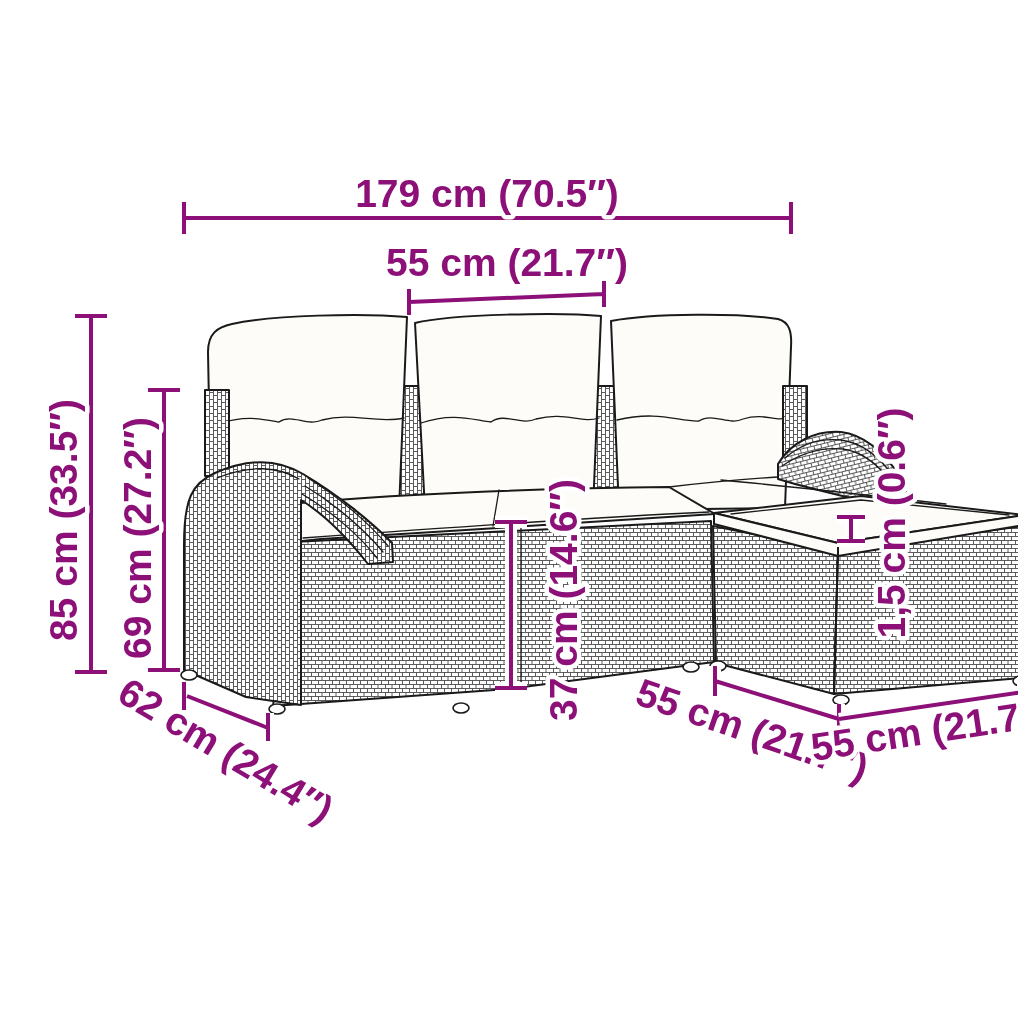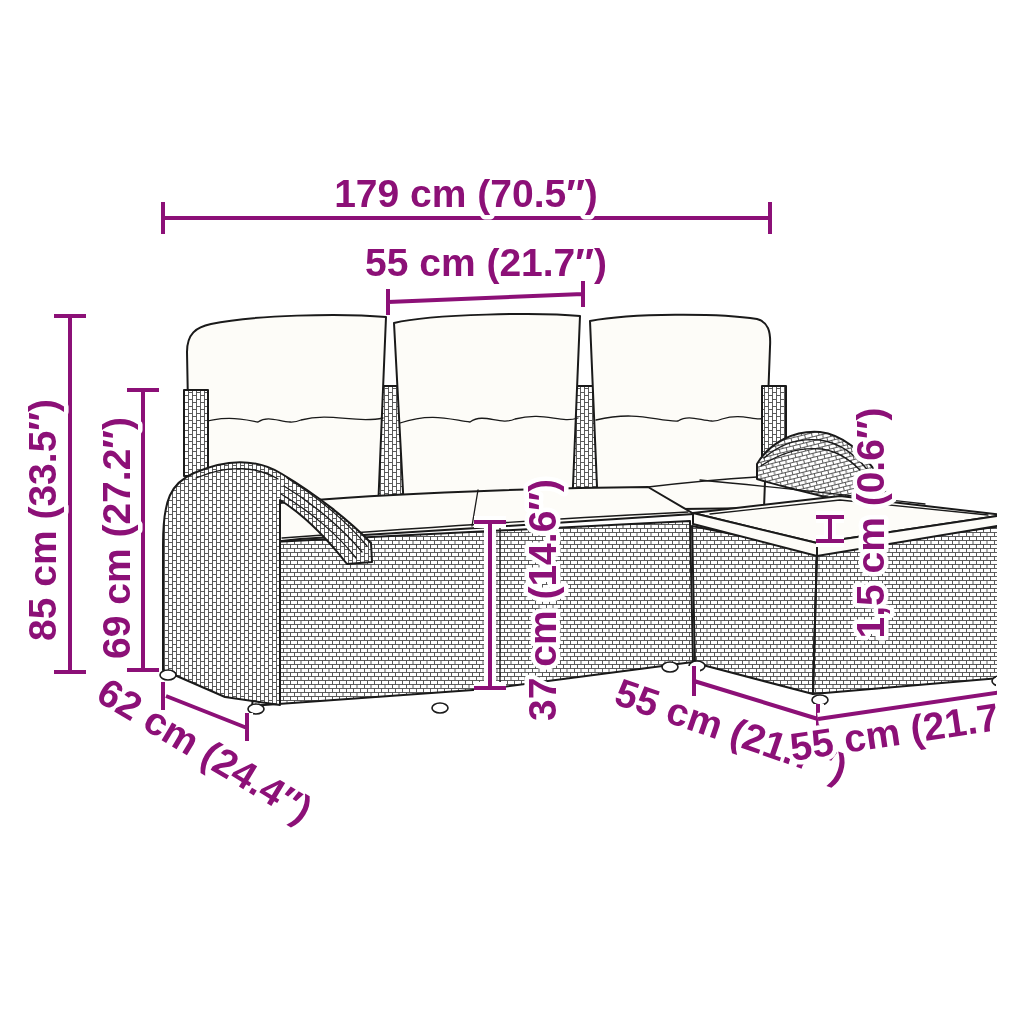--- a/index.html
+++ b/index.html
@@ -1,17 +1,17 @@
 <!DOCTYPE html>
 <html><head>
 <meta charset="utf-8">
 <style>
   html,body{margin:0;padding:0;background:#ffffff;}
   .canvas{position:relative;width:997px;height:1024px;background:#ffffff;overflow:hidden;
-          font-family:"Liberation Sans",sans-serif;}
+          font-family:"Liberation Sans",sans-serif;padding-left:21px;}
   svg{display:block;}
   .ink{stroke:#1a1a1a;fill:none;stroke-width:2;stroke-linecap:round;stroke-linejoin:round;}
   .thin{stroke:#1a1a1a;fill:none;stroke-width:1.3;stroke-linecap:round;}
   .cushion{fill:#fdfcf8;stroke:#1a1a1a;stroke-width:2;stroke-linejoin:round;}
   .rattanh{fill:url(#rattanH);stroke:#1a1a1a;stroke-width:2;stroke-linejoin:round;}
   .rattanv{fill:url(#rattanV);stroke:#1a1a1a;stroke-width:2;stroke-linejoin:round;}
   .rattand{fill:url(#rattanD);stroke:#1a1a1a;stroke-width:2;stroke-linejoin:round;}
   .foot{fill:#ffffff;stroke:#1a1a1a;stroke-width:1.6;}
   .dim{stroke:#8C1077;stroke-width:4;fill:none;stroke-linecap:butt;}
   .case{stroke:#ffffff;stroke-width:12;fill:none;stroke-linecap:butt;}

